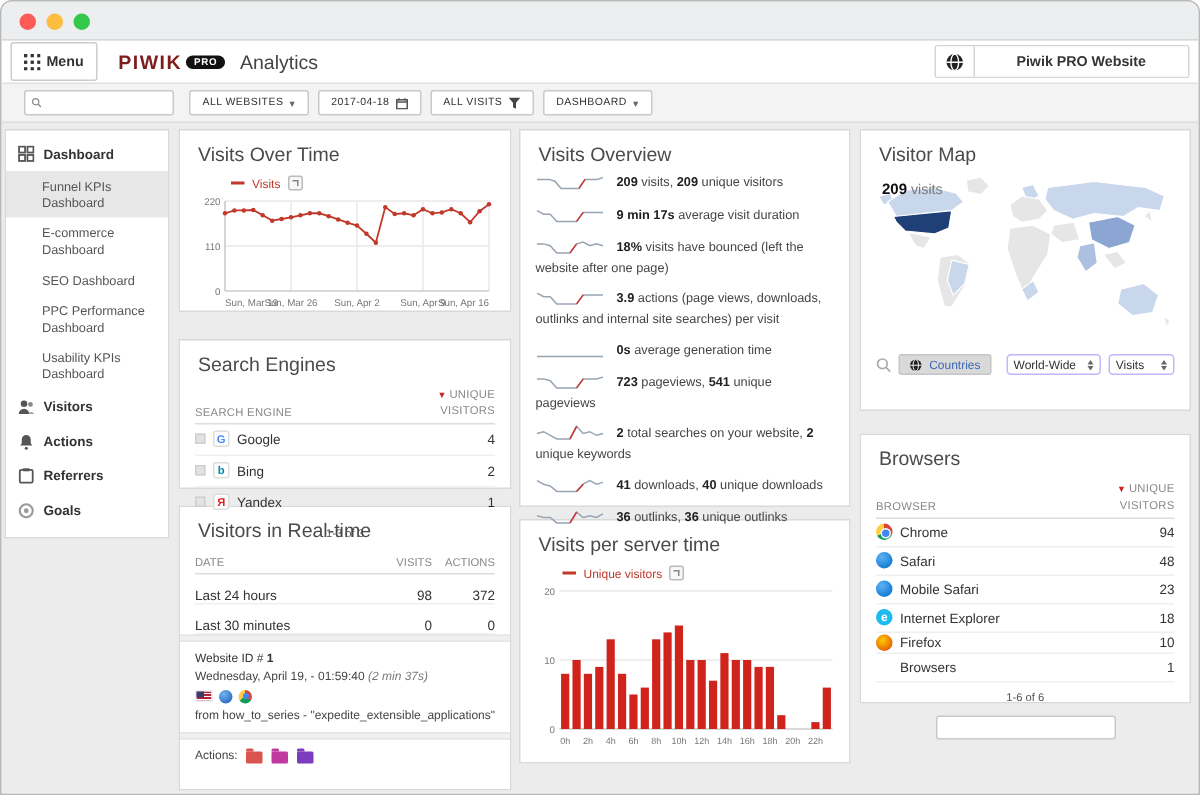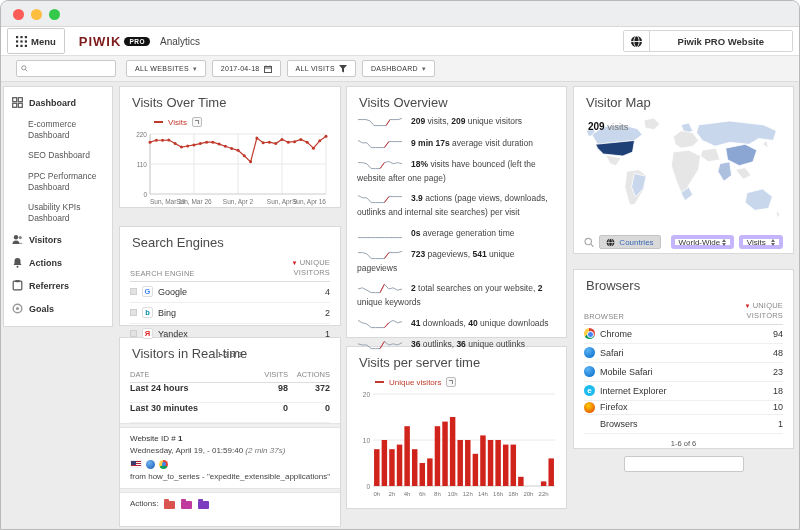--- a/index.html
+++ b/index.html
@@ -12,21 +12,21 @@
   .tl.red { left:12px; background:#fc5b57; }
   .tl.yellow { left:30px; background:#fdbe3f; }
   .tl.green { left:48px; background:#34c94b; }
 
   
   .menubar { height:29px; background:#fff; border-bottom:1px solid #e0e0e0; display:flex; align-items:center; padding:0 6px; }
   .menu-btn { display:flex; align-items:center; gap:4px; border:1px solid #ccc; background:#fff; border-radius:2px; height:19px; padding:12px 8px; font-family:inherit; font-size:9.5px; font-weight:bold; color:#333; cursor:pointer; }
   .brand { display:flex; align-items:center; margin-left:14px; }
   .brand .piwik { font-size:13px; font-weight:800; letter-spacing:1px; color:#7f1d1d; }
   .brand .pro { background:#111; color:#fff; font-size:6.5px; font-weight:bold; border-radius:6px; padding:1px 5px; margin-left:3px; letter-spacing:.5px; }
-  .brand .app { font-size:10px; color:#444; margin-left:10px; }
+  .brand .app { font-size:13px; color:#444; margin-left:10px; }
   .mb-right { margin-left:auto; display:flex; align-items:stretch; border:1px solid #d5d5d5; border-radius:2px; height:22px; }
   .globe-btn { width:26px; background:#fff; border:none; border-right:1px solid #d5d5d5; display:flex; align-items:center; justify-content:center; cursor:pointer; }
   .site-btn { background:#fff; border:none; font-family:inherit; font-size:9.5px; font-weight:bold; color:#333; padding:0 28px; cursor:pointer; }
 
   
   .filterbar { height:26px; background:#f3f3f3; border-bottom:1px solid #dcdcdc; display:flex; align-items:center; padding:0 15px; }
   .fsearch { width:100px; height:17px; background:#fff; border:1px solid #c9c9c9; border-radius:2px; display:flex; align-items:center; padding:0 4px; }
   .fsearch input { border:none; outline:none; width:80px; font-size:8px; background:transparent; margin-left:3px; }
   .fbtn { height:17px; background:#fff; border:1px solid #c9c9c9; border-radius:2px; font-family:inherit; font-size:7px; letter-spacing:.3px; color:#333; padding:0 8px; display:flex; align-items:center; gap:4px; cursor:pointer; }
   .fbtn.first { margin-left:10px; }
@@ -71,21 +71,21 @@
   .fav.bing { background:#fff; border:1px solid #ddd; color:#008ca8; }
   .fav.yandex { background:#fff; border:1px solid #ddd; color:#e02222; }
   .bico { width:11px; height:11px; border-radius:50%; display:inline-block; position:relative; }
   .bico.chrome { background:conic-gradient(#db4437 0 33%, #0f9d58 33% 66%, #ffcd46 66% 100%); }
   .bico.chrome::after { content:""; position:absolute; left:3px; top:3px; width:5px; height:5px; border-radius:50%; background:#4285f4; border:1px solid #fff; }
   .bico.safari { background:radial-gradient(circle at 35% 30%, #54a9ف0 0%, #1b7fd4 70%); background:radial-gradient(circle at 35% 30%, #5cb3f5 0%, #1b7fd4 70%); }
   .bico.ie { background:#1ebbee; color:#fff; font-size:8px; font-weight:bold; text-align:center; line-height:11px; }
   .bico.firefox { background:radial-gradient(circle at 40% 35%, #ffcb00 0%, #e66000 75%); }
 
   
-  .rt-row { display:flex; align-items:flex-start; height:20px; border-bottom:1px solid #efefef; font-size:9px; color:#333;font-weight:bold; }
+  .rt-row { display:flex; align-items:flex-end; height:20px; border-bottom:1px solid #efefef; font-size:9px; color:#333; }
   .rt-row .lb { flex:1; }
   .rt-row .v { width:42px; text-align:right; }
   .rt-head { display:flex; border-bottom:1px solid #ddd; padding:4px 0 3px; font-size:7.5px; color:#888; }
   .rt-head .lb { flex:1; } .rt-head .v { width:42px; text-align:right; }
   .rt-sep { height:5px; background:#f0f0f0; margin:0 -10px; border-top:1px solid #e4e4e4; border-bottom:1px solid #e4e4e4; }
   .rt-entry { padding:5px 0 5px; font-size:8px; color:#444; line-height:1.55; }
   .rt-entry .wid { font-size:8px; color:#333; }
   .rt-entry .wid b { font-weight:bold; }
   .rt-entry .dur { font-style:italic; color:#777; }
   .iconrow { display:flex; align-items:center; gap:4px; margin:2px 0; }
@@ -102,21 +102,21 @@
   
   .ov-row { font-size:8.5px; color:#444; line-height:1.5; margin:0 0 7.5px; }
   .ov-row svg { vertical-align:middle; margin-right:8px; }
   .ov-row b { color:#222; }
 
   
   .map-label { position:absolute; left:14px; top:34px; font-size:9.5px; color:#777; }
   .map-label b { color:#111; font-size:10px; }
   .map-controls { display:flex; align-items:center; gap:5px; padding:4px 0 8px; }
   .chip { display:flex; align-items:center; gap:4px; background:#d9d9d9; border:1px solid #c5c5c5; border-radius:2px; height:14px; padding:0 6px; font-size:8px; color:#3c6ab5; cursor:pointer; }
-  .msel { display:flex; align-items:center; justify-content:space-between; background:#fff; border:4px solid #c4b5fd; border-radius:3px; height:14px; font-size:8px; color:#333; padding:0 4px; cursor:pointer; }
+  .msel { display:flex; align-items:center; justify-content:space-between; background:#fff; border:1px solid #c4b5fd; border-radius:3px; height:14px; font-size:8px; color:#333; padding:0 4px; cursor:pointer; }
   .msel .ud { display:inline-flex; flex-direction:column; gap:1px; }
   .msel .ud i { display:block; width:0; height:0; border-left:2.5px solid transparent; border-right:2.5px solid transparent; }
   .msel .ud i.up { border-bottom:3px solid #666; }
   .msel .ud i.dn { border-top:3px solid #666; }
 
   .bsearch { width:120px; height:16px; margin:2px auto 8px; border:1px solid #c9c9c9; border-radius:2px; display:flex; align-items:center; justify-content:flex-end; padding:0 4px; background:#fff; }
   .bsearch input { border:none; outline:none; flex:1; font-size:8px; }
 </style>
 </head>
 <body>
@@ -203,20 +203,21 @@
         <svg class="sb-icon" viewBox="0 0 11 11">
             <g fill="none" stroke="#555" stroke-width="1.2">
               <rect x="0.7" y="0.7" width="4" height="4"></rect>
               <rect x="6.3" y="0.7" width="4" height="4"></rect>
               <rect x="0.7" y="6.3" width="4" height="4"></rect>
               <rect x="6.3" y="6.3" width="4" height="4"></rect>
             </g>
           </svg>
         <span>Dashboard</span>
       </div>
+      <div class="sb-sub sel">Funnel KPIs Dashboard</div>
       <div class="sb-sub">E-commerce Dashboard</div>
       <div class="sb-sub">SEO Dashboard</div>
       <div class="sb-sub">PPC Performance Dashboard</div>
       <div class="sb-sub">Usability KPIs Dashboard</div>
       <div class="sb-sec">
         <svg class="sb-icon" viewBox="0 0 11 11">
             <circle cx="4" cy="3.2" r="2.2" fill="#555"></circle>
             <path d="M0.5,10 a3.5,3.5 0 0 1 7,0 Z" fill="#555"></path>
             <circle cx="8.3" cy="3.6" r="1.6" fill="#888"></circle>
             <path d="M6.8,9.8 a2.6,2.6 0 0 1 4,0 Z" fill="#888"></path>
@@ -467,21 +468,21 @@
             <rect x="161.14499999999998" y="88.8" width="5.46" height="9.200000000000003" fill="#cf231c"></rect>
             <text x="171.45833333333331" y="108" font-size="6" fill="#777" text-anchor="middle">20h</text>
             <rect x="183.89499999999998" y="93.4" width="5.46" height="4.599999999999994" fill="#cf231c"></rect>
             <text x="186.62499999999997" y="108" font-size="6" fill="#777" text-anchor="middle">22h</text>
             <rect x="191.47833333333332" y="70.4" width="5.46" height="27.599999999999994" fill="#cf231c"></rect>
           </svg>
       </div>
     </div>
 
     <div class="col col3">
-      <div class="widget" style="height:168px; position:relative;">
+      <div class="widget" style="height:188px; position:relative;">
         <div class="wtitle">Visitor Map</div>
         <div class="map-label"><b>209</b> <span>visits</span></div>
         <svg width="199" height="112" viewBox="0 0 205 115">
           <g stroke="#fff" stroke-width="0.8">
             <polygon points="2,16 10,14 12,20 5,22" fill="#c9d7ec"></polygon>
             <polygon points="8,20 20,12 40,10 55,14 60,20 52,26 14,30" fill="#c9d7ec"></polygon>
             <polygon points="62,5 72,3 78,9 72,15 63,13" fill="#e6e6e6"></polygon>
             <polygon points="12,30 52,26 50,38 40,42 20,40 14,34" fill="#1f3f77"></polygon>
             <polygon points="22,41 38,44 33,52 27,50" fill="#e6e6e6"></polygon>
             <polygon points="44,58 56,56 64,62 62,76 52,92 47,92 42,74" fill="#e6e6e6"></polygon>

